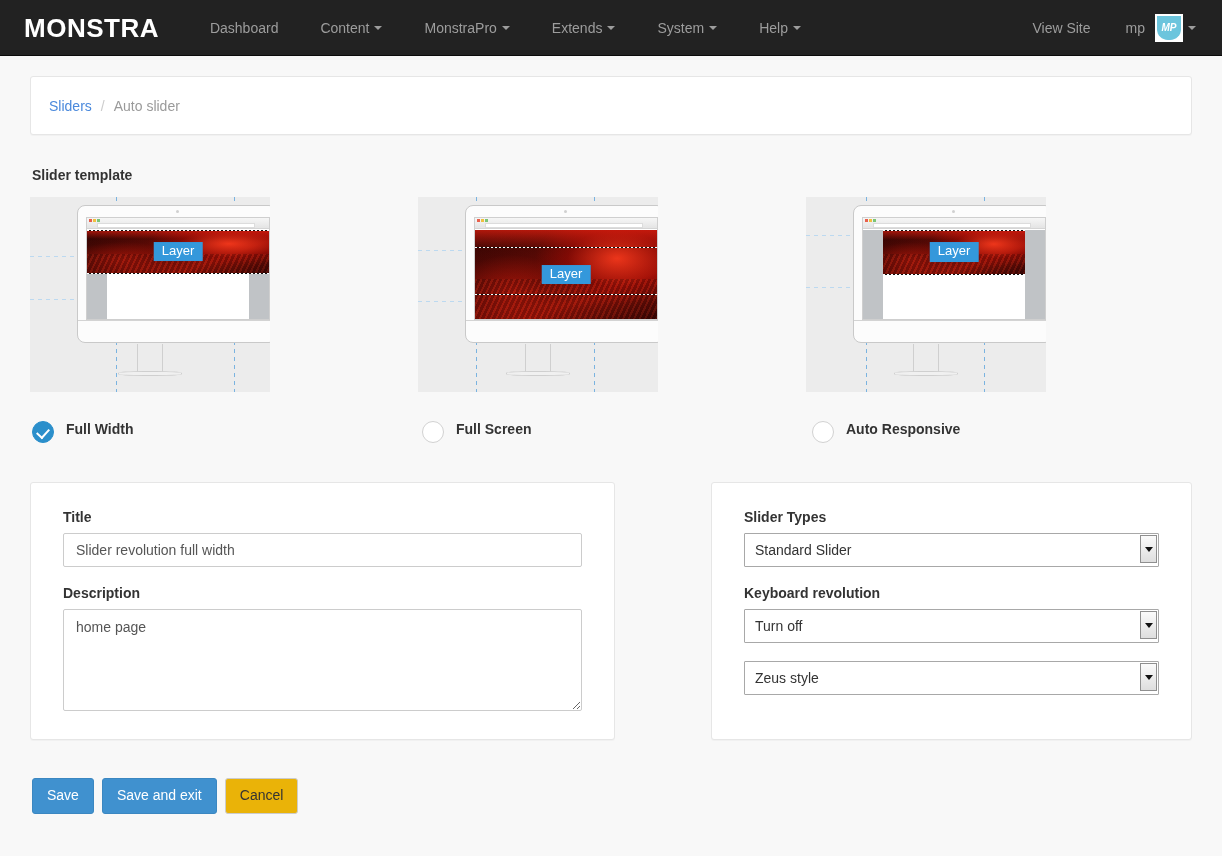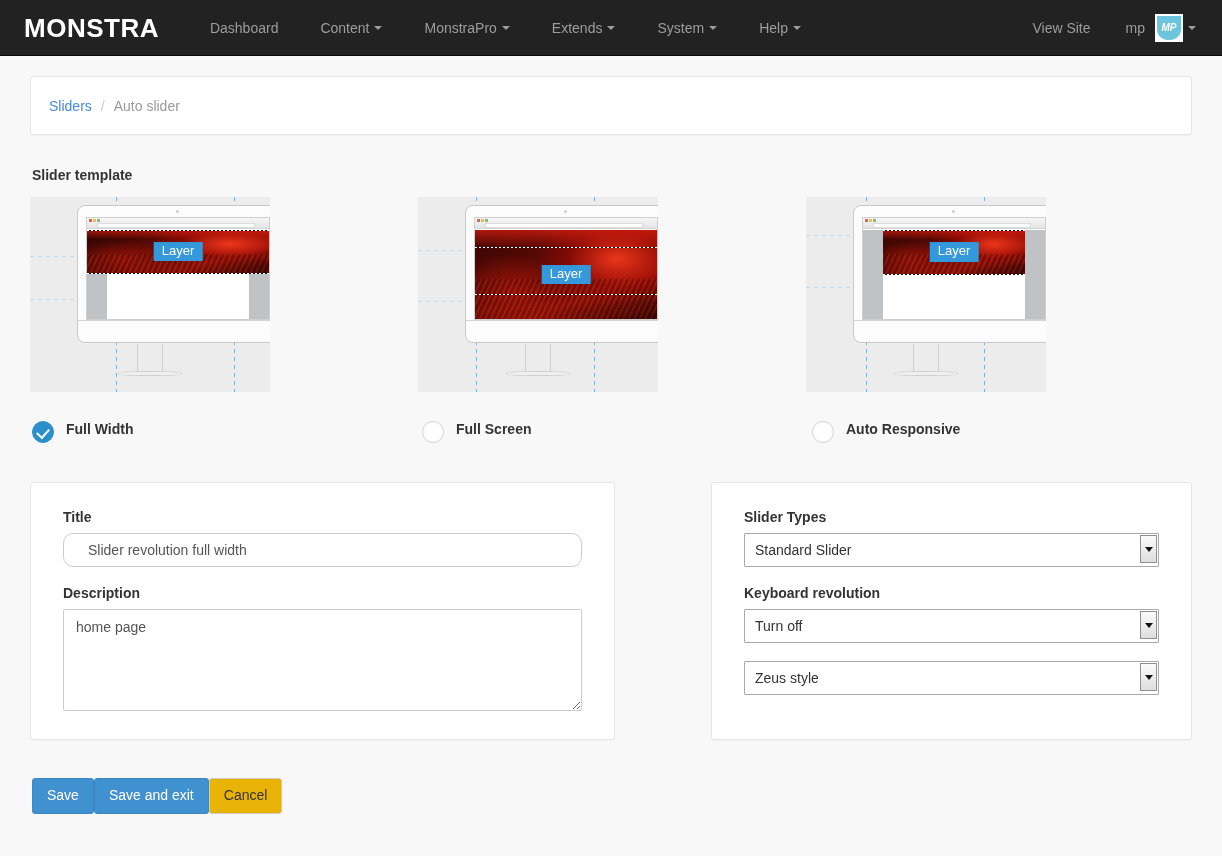--- a/index.html
+++ b/index.html
@@ -292,27 +292,27 @@
     display: block;
     font-weight: bold;
     font-size: 14px;
     color: #333;
     margin-bottom: 8px;
   }
   .text-input {
     display: block;
     width: 100%;
     height: 34px;
-    padding: 6px 24px;
+    padding: 6px 12px;
     font-size: 14px;
     font-family: "Liberation Sans", sans-serif;
     color: #555;
     background: #ffffff;
     border: 1px solid #cccccc;
-    border-radius: 10px;
+    border-radius: 2px;
     outline: none;
   }
   .textarea {
     display: block;
     width: 100%;
     height: 102px;
     padding: 9px 12px;
     font-size: 14px;
     font-family: "Liberation Sans", sans-serif;
     color: #555;
@@ -355,20 +355,21 @@
   .select-arrow {
     width: 0; height: 0;
     border-left: 4px solid transparent;
     border-right: 4px solid transparent;
     border-top: 5px solid #111111;
   }
 
   
   .actions {
     display: flex;
+    gap: 8px;
     margin-top: 38px;
     padding-left: 2px;
   }
   .btn {
     font-family: "Liberation Sans", sans-serif;
     font-size: 14px;
     padding: 7px 14px;
     border-radius: 3px;
     cursor: pointer;
     line-height: 1.42;

